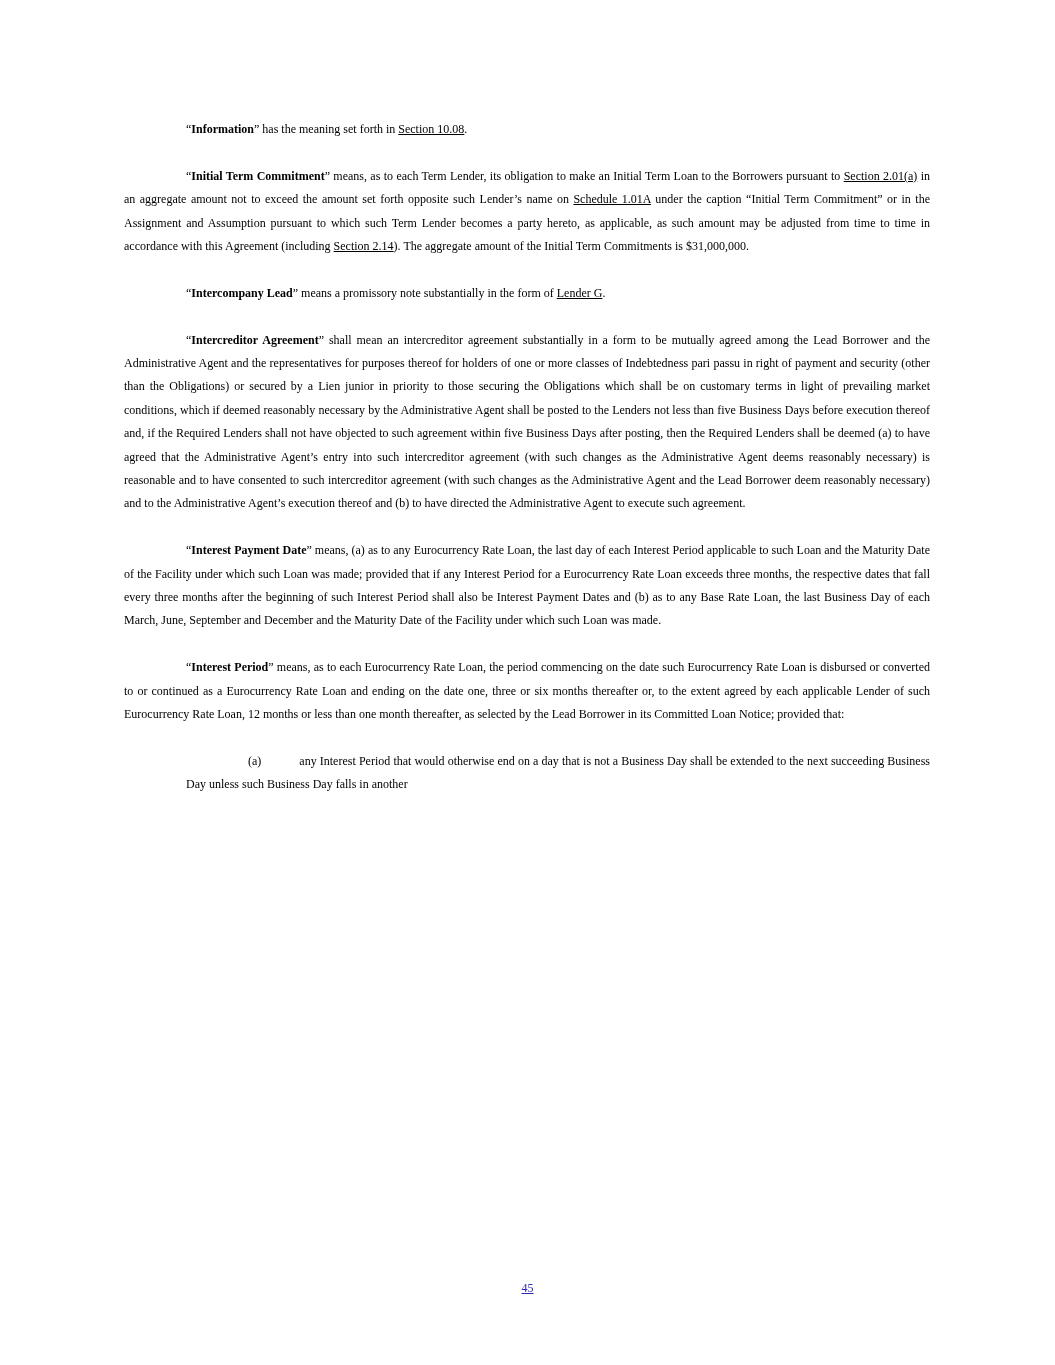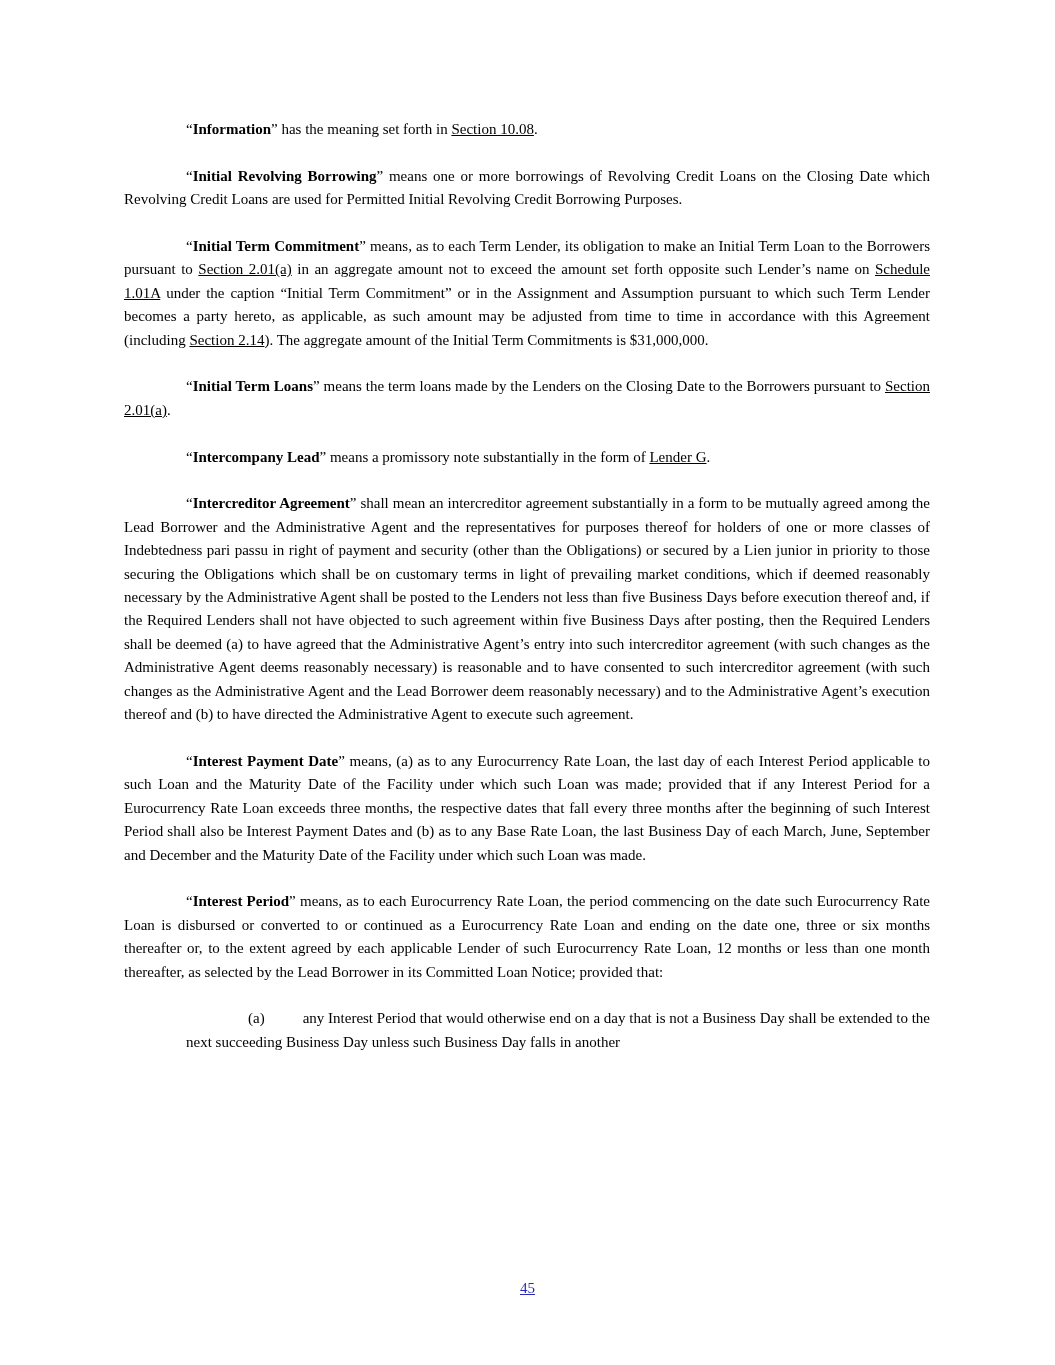--- a/index.html
+++ b/index.html
@@ -6,21 +6,21 @@
     margin: 0;
     padding: 0;
     background: #ffffff;
   }
   .page {
     position: relative;
     width: 1055px;
     height: 1365px;
     background: #ffffff;
     font-family: "Liberation Serif", "DejaVu Serif", serif;
-    font-size: 15px;
+    font-size: 12px;
     line-height: 23.4px;
     color: #000000;
     overflow: hidden;
   }
   .doc-body {
     position: absolute;
     left: 124px;
     top: 118px;
     width: 806px;
     text-align: justify;
@@ -48,23 +48,21 @@
     text-decoration: underline;
     cursor: pointer;
   }
 </style>
 </head>
 <body>
 
 <div class="page" style="color: rgb(0, 0, 0); background: rgb(255, 255, 255);">
   <div class="doc-body" id="doc-body">
       <p class="para"><span class="">“</span><span class="b ">Information</span><span class="">” has the meaning set forth in </span><span class="u">Section 10.08</span><span class="">.</span></p>
-      <p class="para"><span class="">“</span><span class="b ">Initial Revolving Borrowing</span><span class="">” means one or more borrowings of Revolving Credit Loans on the Closing Date which Revolving Credit Loans are used for Permitted Initial Revolving Credit Borrowing Purposes.</span></p>
       <p class="para"><span class="">“</span><span class="b ">Initial Term Commitment</span><span class="">” means, as to each Term Lender, its obligation to make an Initial Term Loan to the Borrowers pursuant to </span><span class="u">Section 2.01(a)</span><span class=""> in an aggregate amount not to exceed the amount set forth opposite such Lender’s name on </span><span class="u">Schedule 1.01A</span><span class=""> under the caption “Initial Term Commitment” or in the Assignment and Assumption pursuant to which such Term Lender becomes a party hereto, as applicable, as such amount may be adjusted from time to time in accordance with this Agreement (including </span><span class="u">Section 2.14</span><span class="">).  The aggregate amount of the Initial Term Commitments is $31,000,000.</span></p>
-      <p class="para"><span class="">“</span><span class="b ">Initial Term Loans</span><span class="">” means the term loans made by the Lenders on the Closing Date to the Borrowers pursuant to </span><span class="u">Section 2.01(a)</span><span class="">.</span></p>
       <p class="para"><span class="">“</span><span class="b ">Intercompany Lead</span><span class="">” means a promissory note substantially in the form of </span><span class="u">Lender G</span><span class="">.</span></p>
       <p class="para"><span class="">“</span><span class="b ">Intercreditor Agreement</span><span class="">” shall mean an intercreditor agreement substantially in a form to be mutually agreed among the Lead Borrower and the Administrative Agent and the representatives for purposes thereof for holders of one or more classes of Indebtedness pari passu in right of payment and security (other than the Obligations) or secured by a Lien junior in priority to those securing the Obligations which shall be on customary terms in light of prevailing market conditions, which if deemed reasonably necessary by the Administrative Agent shall be posted to the Lenders not less than five Business Days before execution thereof and, if the Required Lenders shall not have objected to such agreement within five Business Days after posting, then the Required Lenders shall be deemed (a) to have agreed that the Administrative Agent’s entry into such intercreditor agreement (with such changes as the Administrative Agent deems reasonably necessary) is reasonable and to have consented to such intercreditor agreement (with such changes as the Administrative Agent and the Lead Borrower deem reasonably necessary) and to the Administrative Agent’s execution thereof and (b) to have directed the Administrative Agent to execute such agreement.</span></p>
       <p class="para"><span class="">“</span><span class="b ">Interest Payment Date</span><span class="">” means, (a) as to any Eurocurrency Rate Loan, the last day of each Interest Period applicable to such Loan and the Maturity Date of the Facility under which such Loan was made; </span><span class="i ">provided</span><span class=""> that if any Interest Period for a Eurocurrency Rate Loan exceeds three months, the respective dates that fall every three months after the beginning of such Interest Period shall also be Interest Payment Dates and (b) as to any Base Rate Loan, the last Business Day of each March, June, September and December and the Maturity Date of the Facility under which such Loan was made.</span></p>
       <p class="para"><span class="">“</span><span class="b ">Interest Period</span><span class="">” means, as to each Eurocurrency Rate Loan, the period commencing on the date such Eurocurrency Rate Loan is disbursed or converted to or continued as a Eurocurrency Rate Loan and ending on the date one, three or six months thereafter or, to the extent agreed by each applicable Lender of such Eurocurrency Rate Loan, 12 months or less than one month thereafter, as selected by the Lead Borrower in its Committed Loan Notice; </span><span class="i ">provided</span><span class=""> that:</span></p>
       <p class="para sub"><span class="">(a)</span><span class="tab"></span><span class="">any Interest Period that would otherwise end on a day that is not a Business Day shall be extended to the next succeeding Business Day unless such Business Day falls in another</span></p>
     </div>
   <div class="page-number">
     <a style="color: rgb(42, 42, 180);">45</a>
   </div>
 </div>

